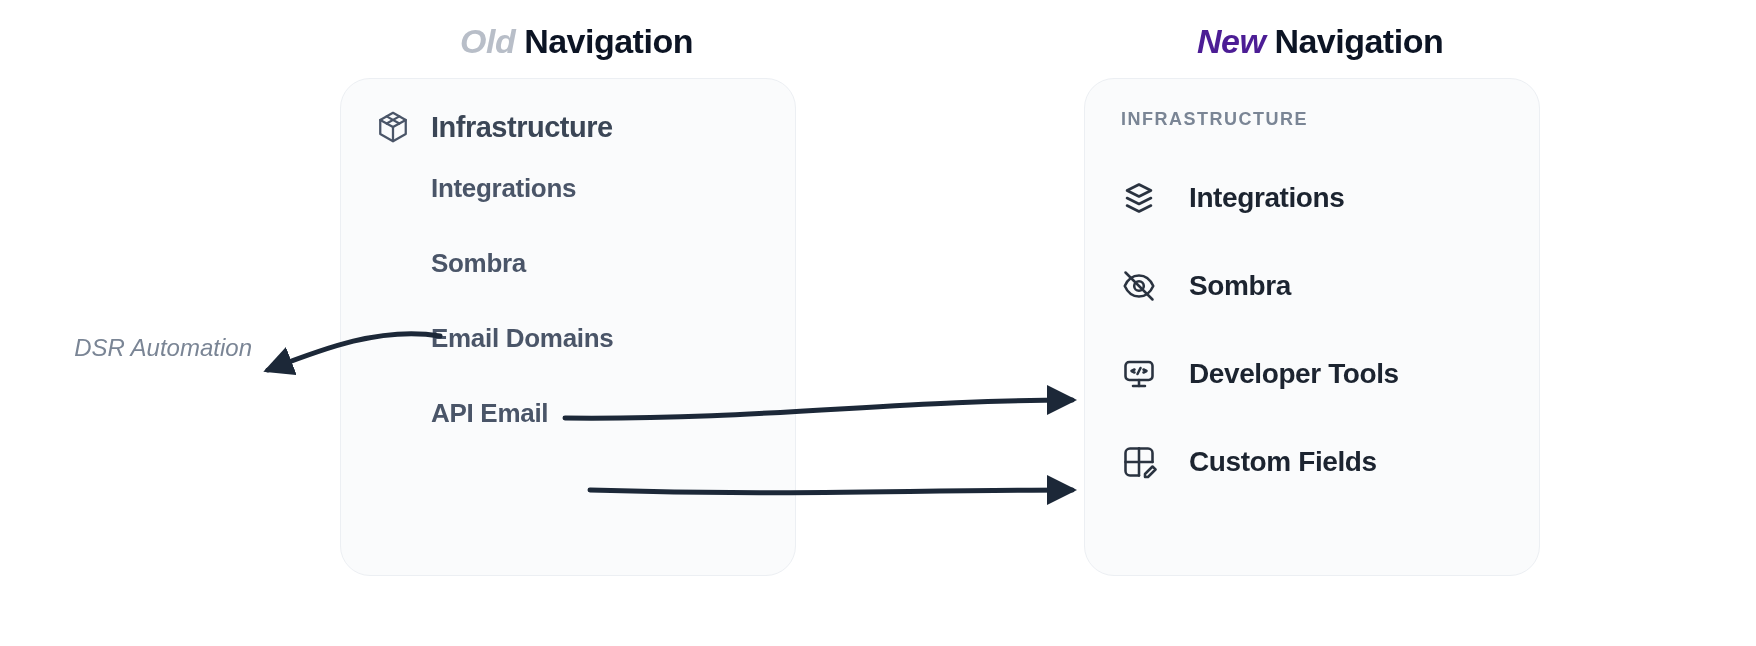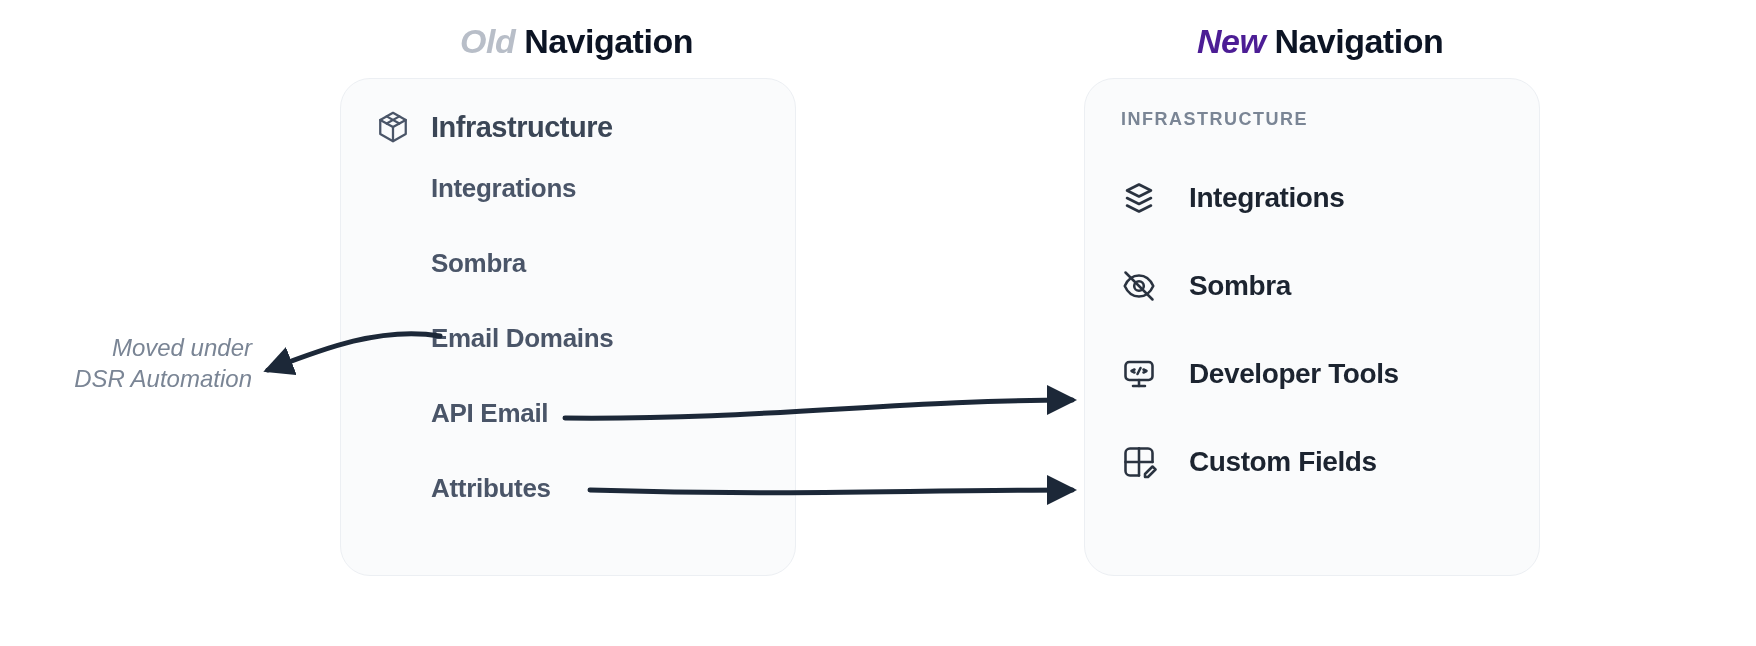--- a/index.html
+++ b/index.html
@@ -148,21 +148,20 @@
         <path d="M16.5 4.5 L7.5 9.5"></path>
       </svg>
     </span>
     <span class="old-title">Infrastructure</span>
   </div>
   <div class="old-list">
     <div class="old-item">Integrations</div>
     <div class="old-item">Sombra</div>
     <div class="old-item">Email Domains</div>
     <div class="old-item">API Email</div>
-    <div class="old-item">Attributes</div>
   </div>
 </div>
 
 <div class="card new-card">
   <div class="new-section-label">INFRASTRUCTURE</div>
 
   <div class="new-item">
     <span class="icon-wrap">
       <svg width="36" height="36" viewBox="0 0 24 24" fill="none" stroke="currentColor" stroke-width="1.7" stroke-linejoin="round" stroke-linecap="round">
         <path d="M12 3 L20 7 L12 11 L4 7 Z"></path>
@@ -206,21 +205,20 @@
         <line x1="12" y1="3" x2="12" y2="21"></line>
         <line x1="3" y1="12" x2="21" y2="12"></line>
         <path d="M16 20 L21 15 L23 17 L18 22 L16 22 Z"></path>
       </svg>
     </span>
     <span class="new-item-label">Custom Fields</span>
   </div>
 </div>
 
 <div class="note">
-  <div>Moved under</div>
   <div>DSR Automation</div>
 </div>
 
 <svg class="overlay">
   <defs>
     <marker id="arrowhead" markerWidth="6" markerHeight="6" refX="5" refY="3" orient="auto" markerUnits="strokeWidth">
       <path d="M0,0 L6,3 L0,6 Z" fill="#1c2838"></path>
     </marker>
   </defs>
 

